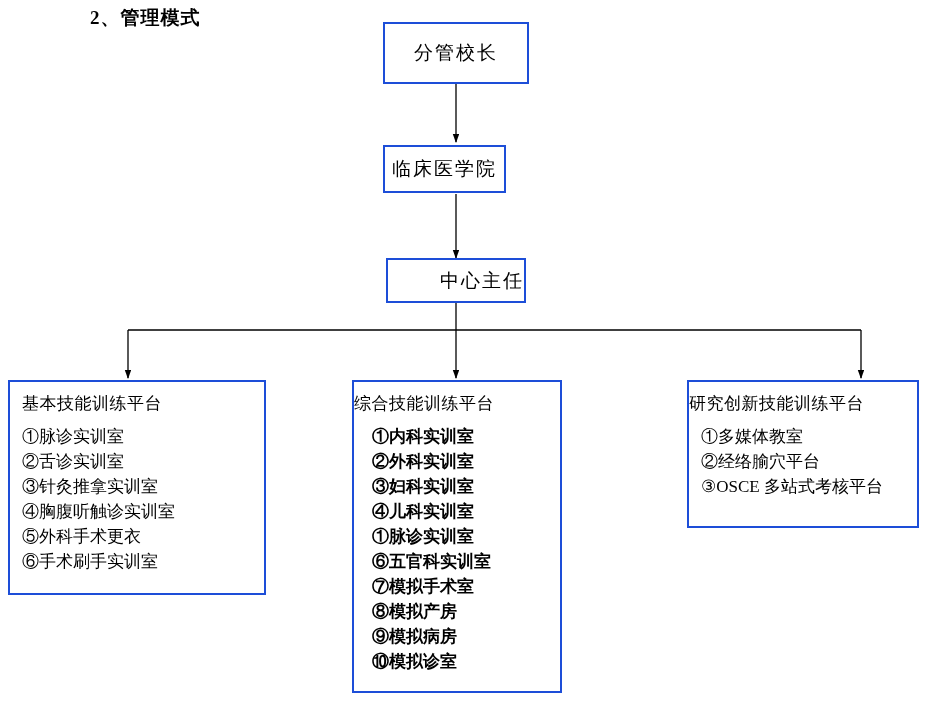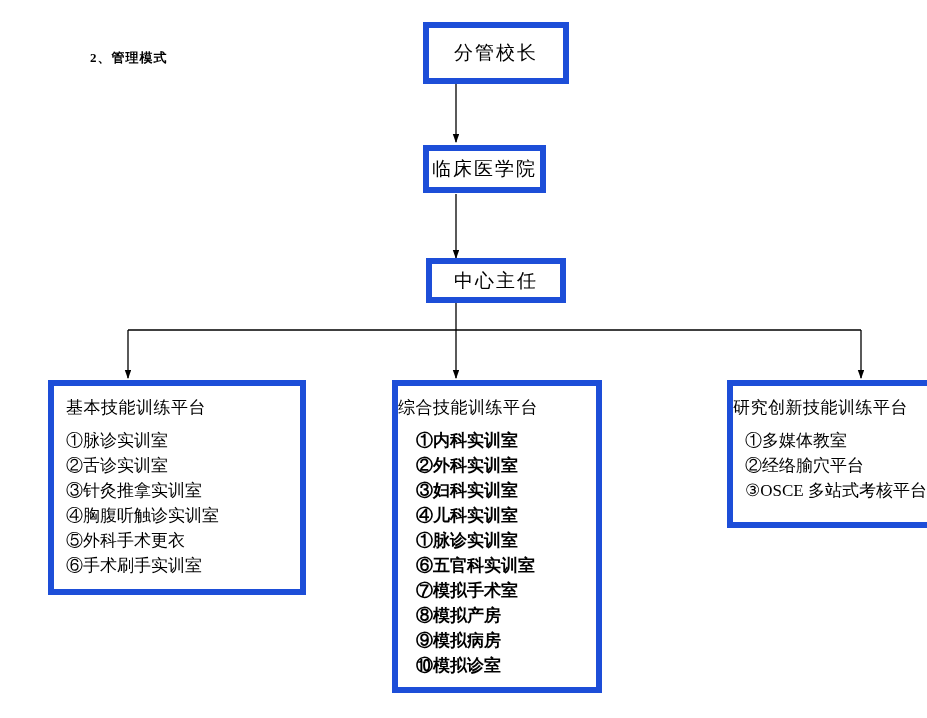--- a/index.html
+++ b/index.html
@@ -17,38 +17,36 @@
   }
   #canvas {
     position: absolute;
     left: 0; top: 0;
     width: 927px;
     height: 718px;
   }
   .node {
     position: absolute;
     box-sizing: border-box;
-    border: 6px solid #1d4ed8;
+    border: 2px solid #1d4ed8;
     background: #ffffff;
-    margin-left: 40px;
   }
   .top-node {
     display: flex;
     align-items: center;
     justify-content: center;
     font-size: 19px;
     letter-spacing: 2px;
   }
   .heading {
     position: absolute;
-    font-size: 13px;
+    font-size: 19px;
     font-weight: bold;
     letter-spacing: 1px;
     white-space: nowrap;
-    margin-top: 44px;
   }
   .platform {
     padding: 10px 0 2px 0;
   }
   .platform-title {
     font-size: 17px;
     margin: 0 0 9px 0;
     letter-spacing: 0.5px;
     white-space: nowrap;
   }
@@ -103,21 +101,21 @@
   </svg>
 
   <div class="node top-node" style="left:383px; top:22px; width:146px; height:62px;">
     <span>分管校长</span>
   </div>
 
   <div class="node top-node" style="left:383px; top:145px; width:123px; height:48px;">
     <span>临床医学院</span>
   </div>
 
-  <div class="node top-node" style="left:386px; top:258px; width:140px; height:45px;">
+  <div class="node top-node" style="left:386px; top:258px; width:140px; height:45px;justify-content:flex-end;">
     <span>中心主任</span>
   </div>
 
   <div class="node platform" style="left:8px; top:380px; width:258px; height:215px;">
     <div class="platform-title left-align">基本技能训练平台</div>
     <ul class="platform-list">
       <li>①脉诊实训室</li>
       <li>②舌诊实训室</li>
       <li>③针灸推拿实训室</li>
       <li>④胸腹听触诊实训室</li>

